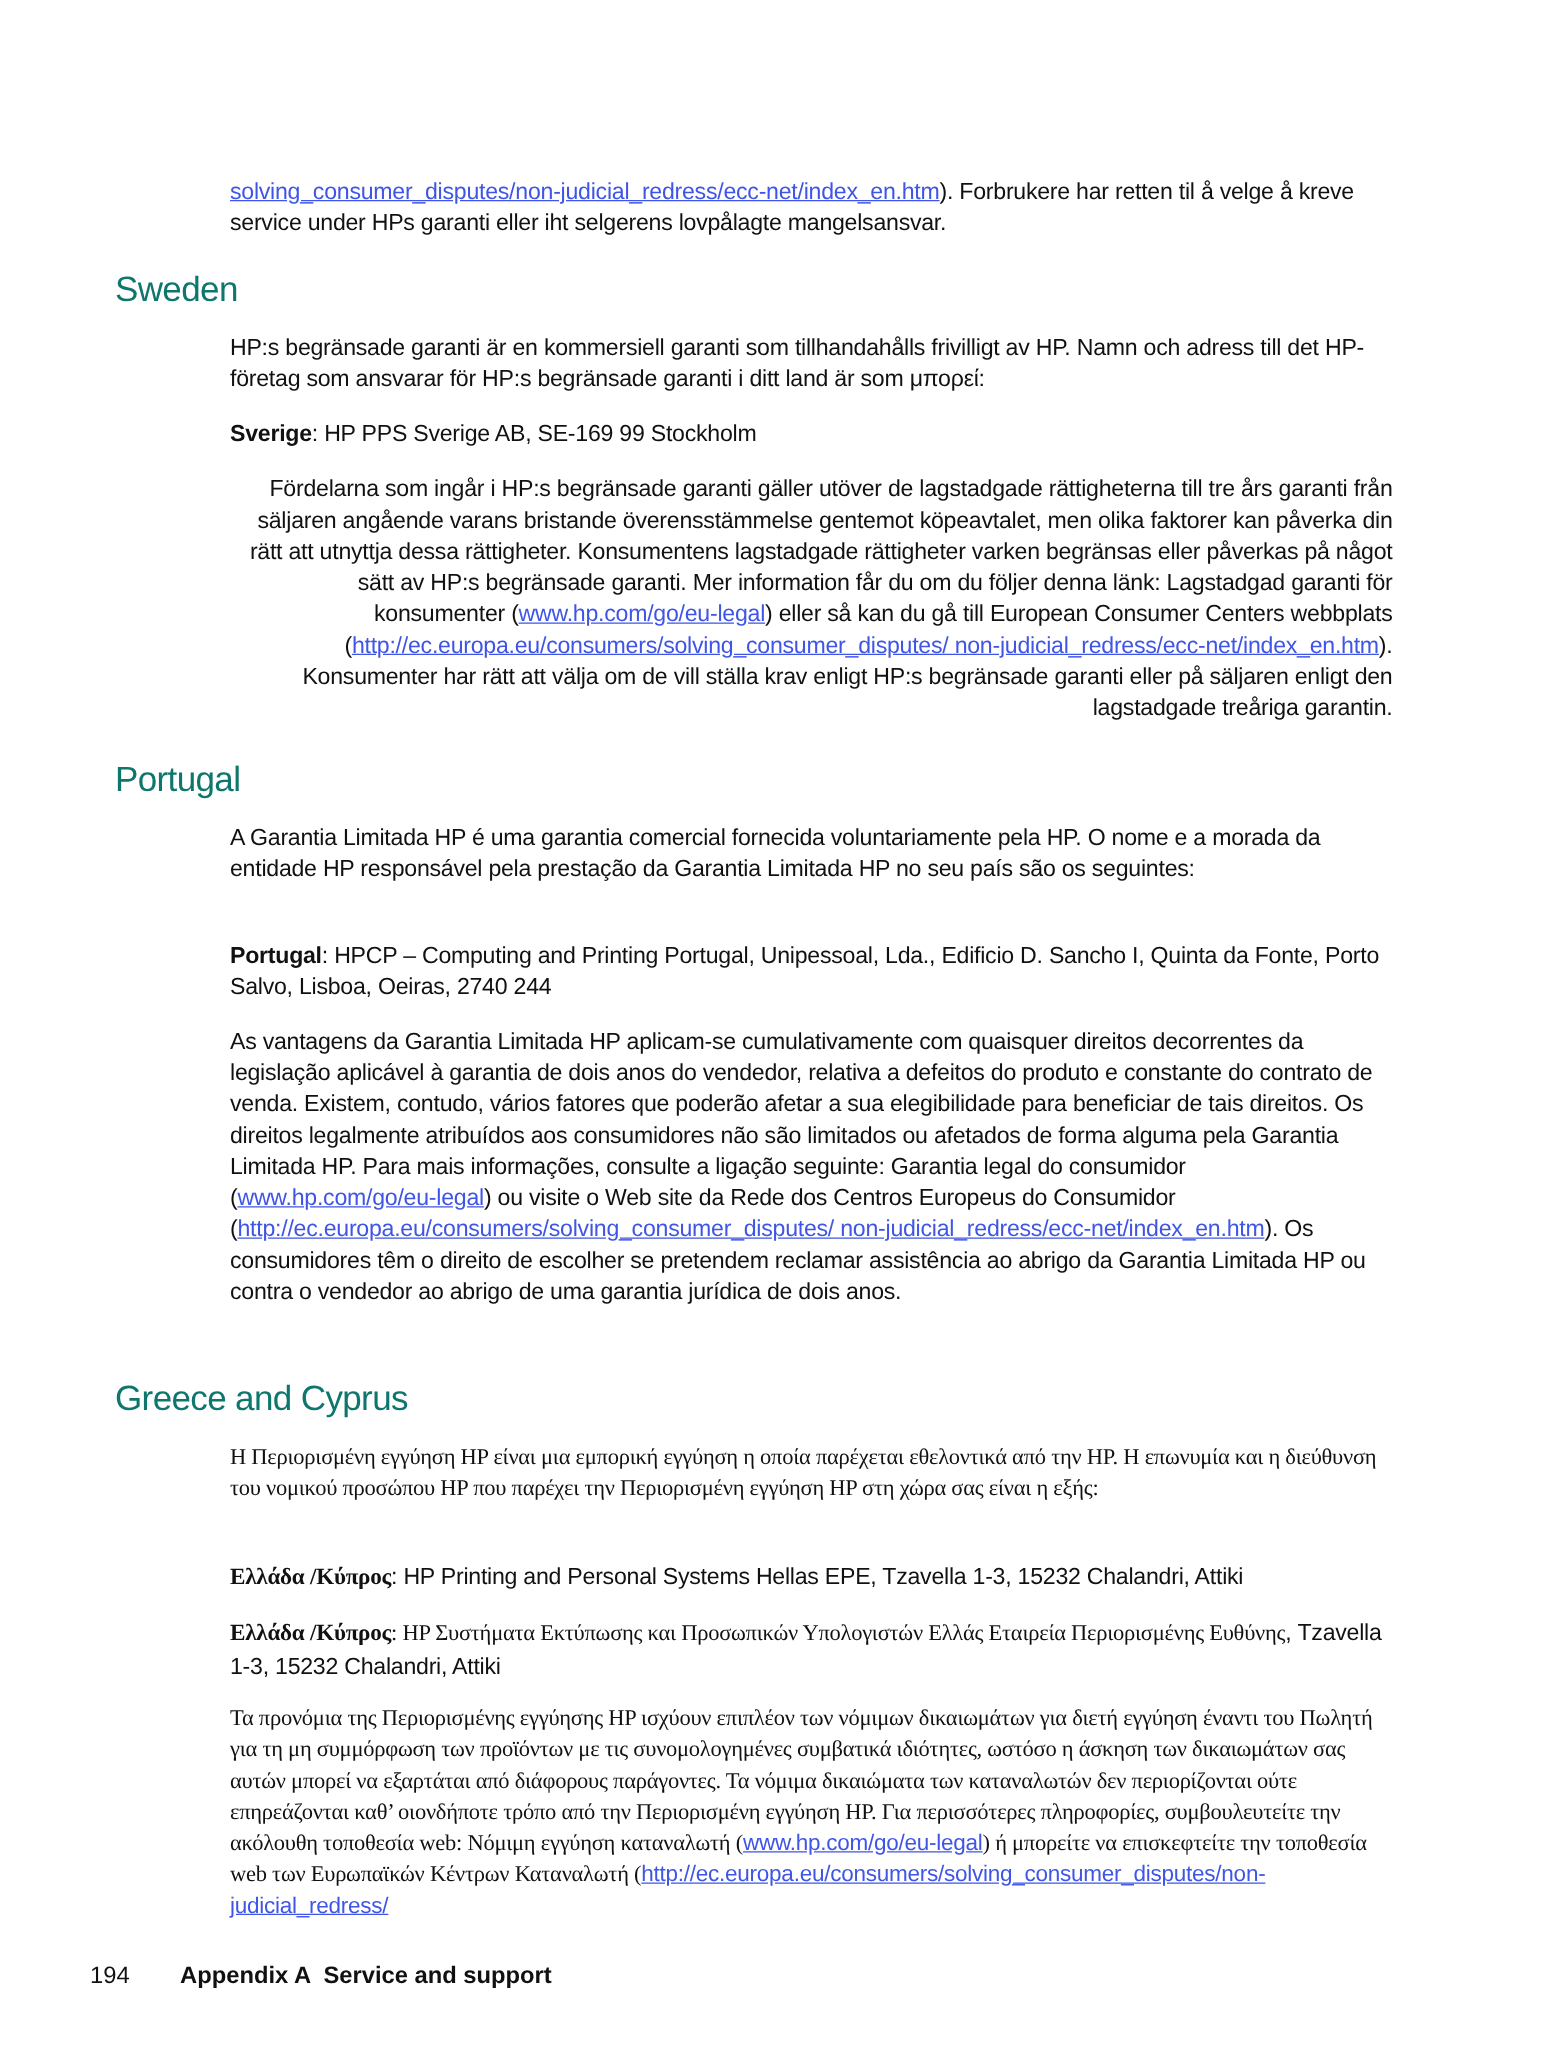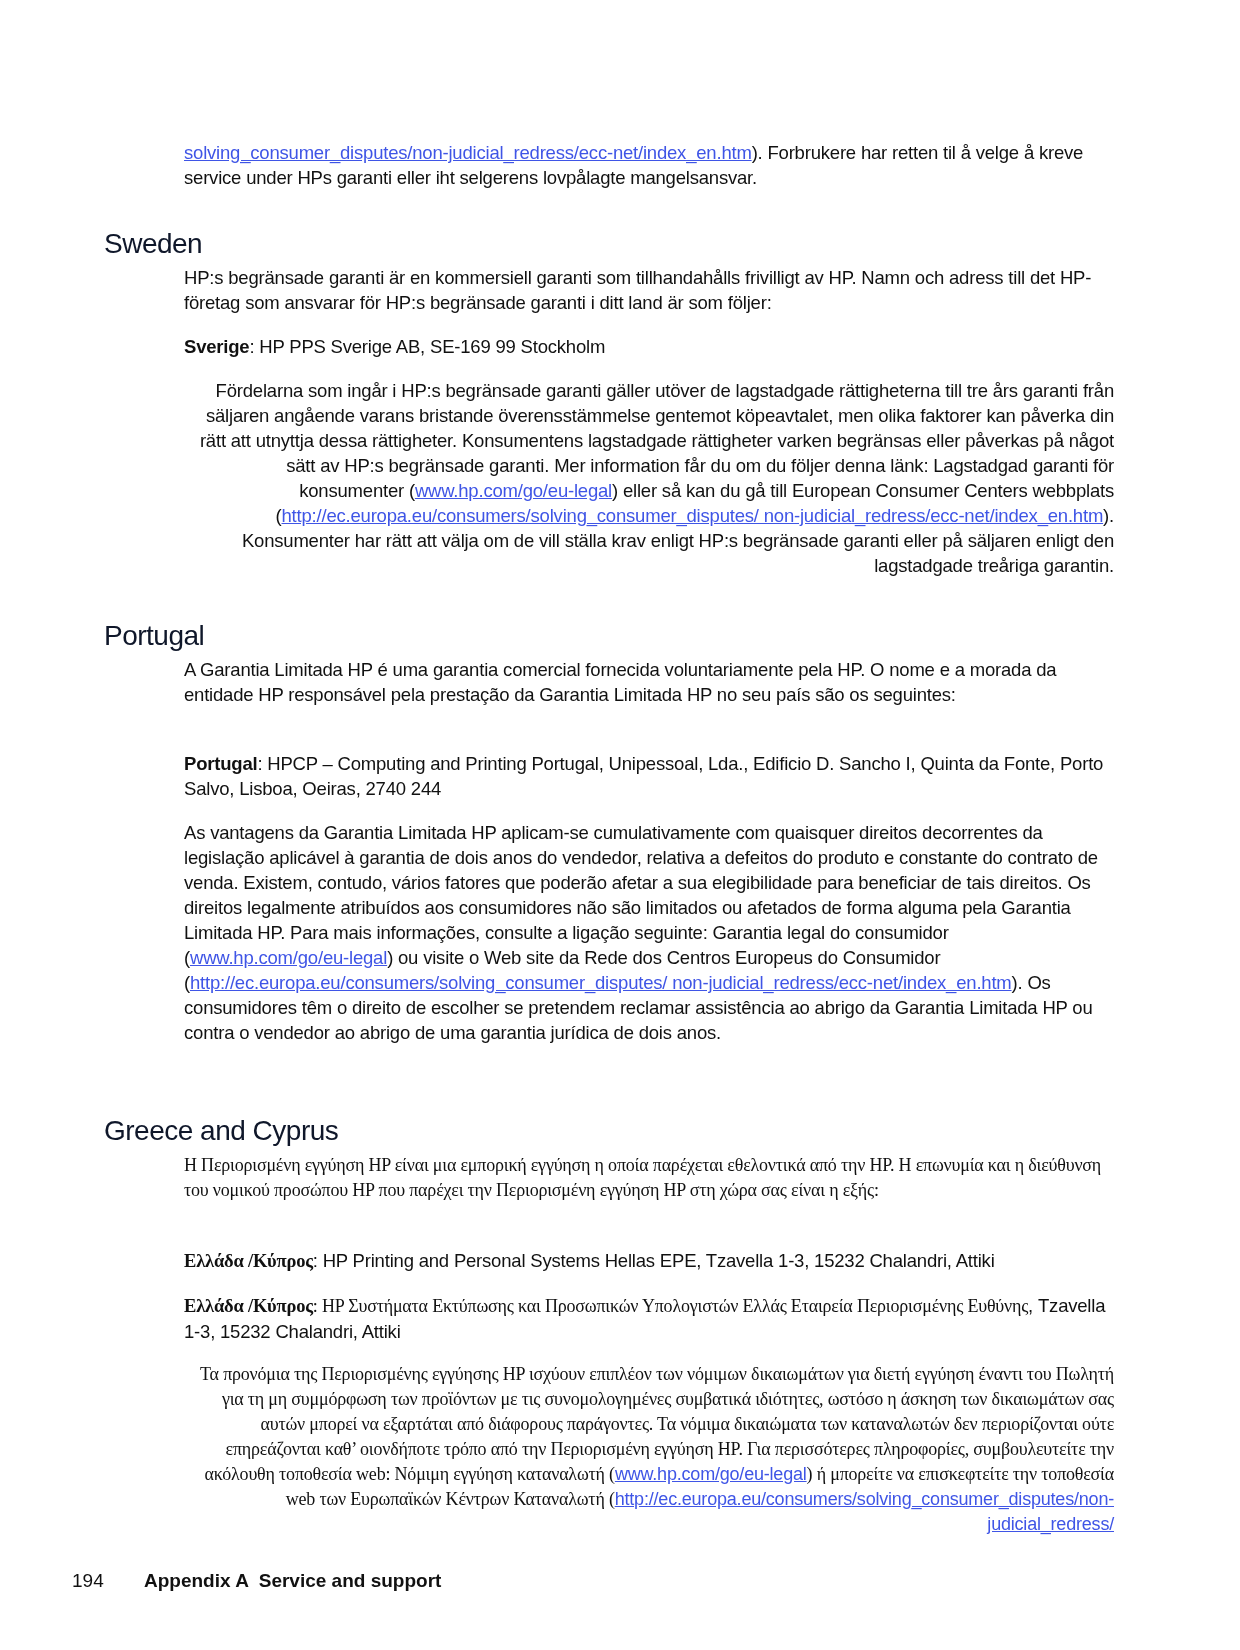--- a/index.html
+++ b/index.html
@@ -20,24 +20,24 @@
       line-height: 25px;
       letter-spacing: -0.2px;
     }
     .greek { font-family: "Liberation Serif", serif; font-size: 18px; }
     .greek .latin { font-family: "Liberation Sans", sans-serif; }
     .h2 {
       position: absolute;
       left: 92px;
       font-size: 28px;
       line-height: 34px;
-      color: #0f172a;
+      color: #0f766e;
       font-weight: normal;
       letter-spacing: -0.5px;
-      margin: 12px;
+      margin: 0;
     }
     a.link { color: #3f55e6; text-decoration: underline; }
     .label-bold { font-weight: bold; }
     .greek-bold { font-family: "Liberation Serif", serif; font-weight: bold; margin-top: 12px; }
     p { margin: 0; }
     .footer {
       position: absolute;
       top: 1553px;
       left: 72px;
       font-size: 19px;
@@ -50,21 +50,21 @@
 <body>
 
 <div class="page">
 
   <p class="body-text" style="top:124px;">
     <a class="link">solving_consumer_disputes/non-judicial_redress/ecc-net/index_en.htm</a><span>). Forbrukere har retten til å velge å kreve service under HPs garanti eller iht selgerens lovpålagte mangelsansvar.</span>
   </p>
 
   <h2 class="h2" style="top:199px;">Sweden</h2>
 
-  <p class="body-text" style="top:249px;">HP:s begränsade garanti är en kommersiell garanti som tillhandahålls frivilligt av HP. Namn och adress till det HP-företag som ansvarar för HP:s begränsade garanti i ditt land är som följer:</p>
+  <p class="body-text" style="top:249px;">HP:s begränsade garanti är en kommersiell garanti som tillhandahålls frivilligt av HP. Namn och adress till det HP-företag som ansvarar för HP:s begränsade garanti i ditt land är som μπορεί:</p>
 
   <p class="body-text" style="top:318px;">
     <span class="label-bold">Sverige</span><span>: HP PPS Sverige AB, SE-169 99 Stockholm</span>
   </p>
 
   <p class="body-text" style="top:362px;text-align:right;">
     <span>Fördelarna som ingår i HP:s begränsade garanti gäller utöver de lagstadgade rättigheterna till tre års garanti från säljaren angående varans bristande överensstämmelse gentemot köpeavtalet, men olika faktorer kan påverka din rätt att utnyttja dessa rättigheter. Konsumentens lagstadgade rättigheter varken begränsas eller påverkas på något sätt av HP:s begränsade garanti. Mer information får du om du följer denna länk: Lagstadgad garanti för konsumenter (</span><a class="link">www.hp.com/go/eu-legal</a><span>) eller så kan du gå till European Consumer Centers webbplats (</span><a class="link">http://ec.europa.eu/consumers/solving_consumer_disputes/ non-judicial_redress/ecc-net/index_en.htm</a><span>). Konsumenter har rätt att välja om de vill ställa krav enligt HP:s begränsade garanti eller på säljaren enligt den lagstadgade treåriga garantin.</span>
   </p>
 
   <h2 class="h2" style="top:591px;">Portugal</h2>
@@ -84,21 +84,21 @@
   <p class="body-text greek" style="top:1137px;">Η Περιορισμένη εγγύηση HP είναι μια εμπορική εγγύηση η οποία παρέχεται εθελοντικά από την HP. Η επωνυμία και η διεύθυνση του νομικού προσώπου HP που παρέχει την Περιορισμένη εγγύηση HP στη χώρα σας είναι η εξής:</p>
 
   <p class="body-text" style="top:1232px;">
     <span class="greek-bold">Ελλάδα /Κύπρος</span><span>: HP Printing and Personal Systems Hellas EPE, Tzavella 1-3, 15232 Chalandri, Attiki</span>
   </p>
 
   <p class="body-text" style="top:1277px;">
     <span class="greek-bold">Ελλάδα /Κύπρος</span><span class="greek">: HP Συστήματα Εκτύπωσης και Προσωπικών Υπολογιστών Ελλάς Εταιρεία Περιορισμένης Ευθύνης</span><span>, Tzavella 1-3, 15232 Chalandri, Attiki</span>
   </p>
 
-  <p class="body-text greek" style="top:1346px;text-align:right;">
+  <p class="body-text greek" style="top:1346px;">
     <span>Τα προνόμια της Περιορισμένης εγγύησης HP ισχύουν επιπλέον των νόμιμων δικαιωμάτων για διετή εγγύηση έναντι του Πωλητή για τη μη συμμόρφωση των προϊόντων με τις συνομολογημένες συμβατικά ιδιότητες, ωστόσο η άσκηση των δικαιωμάτων σας αυτών μπορεί να εξαρτάται από διάφορους παράγοντες. Τα νόμιμα δικαιώματα των καταναλωτών δεν περιορίζονται ούτε επηρεάζονται καθ’ οιονδήποτε τρόπο από την Περιορισμένη εγγύηση HP. Για περισσότερες πληροφορίες, συμβουλευτείτε την ακόλουθη τοποθεσία web: Νόμιμη εγγύηση καταναλωτή (</span><a class="link latin" style="font-family:'Liberation Sans',sans-serif;">www.hp.com/go/eu-legal</a><span>) ή μπορείτε να επισκεφτείτε την τοποθεσία web των Ευρωπαϊκών Κέντρων Καταναλωτή (</span><a class="link" style="font-family:'Liberation Sans',sans-serif;">http://ec.europa.eu/consumers/solving_consumer_disputes/non-judicial_redress/</a>
   </p>
 
   <div class="footer">
     <span class="num">194</span><span style="white-space:pre;font-weight:bold;">Appendix A  Service and support</span>
   </div>
 
 </div>
 
 </body></html>

